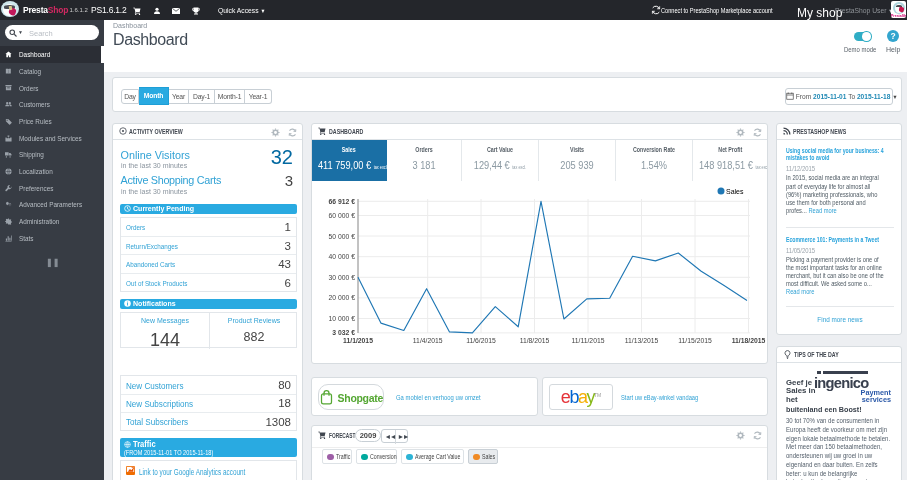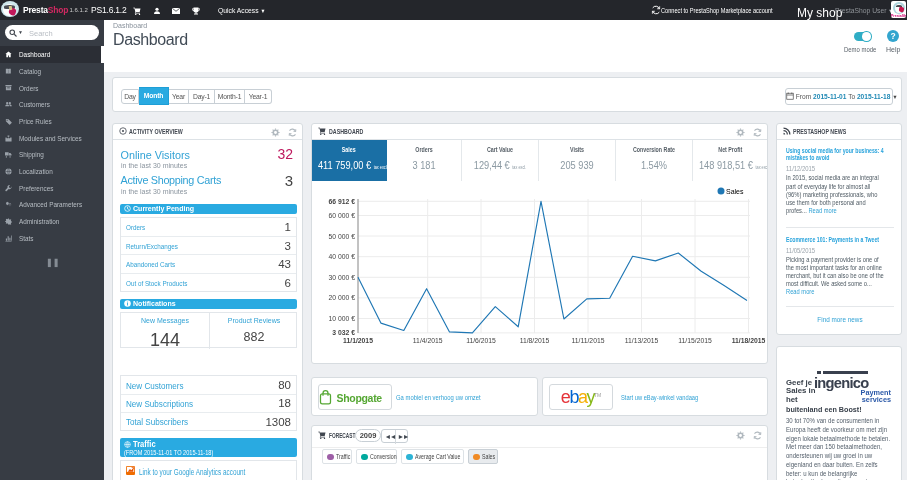--- a/index.html
+++ b/index.html
@@ -192,21 +192,21 @@
     <svg width="9" height="9" viewBox="0 0 16 16" fill="none" stroke="#b0b8be">
           <circle cx="8" cy="8" r="4" stroke-width="2.8"></circle>
           <path stroke-width="2" d="M8 .8v2.5M8 12.7v2.5M.8 8h2.5M12.7 8h2.5M2.9 2.9l1.8 1.8M11.3 11.3l1.8 1.8M13.1 2.9l-1.8 1.8M4.7 11.3l-1.8 1.8"></path>
         </svg>
     <svg style="margin-left:6px" width="9" height="9" viewBox="0 0 16 16" fill="none" stroke="#b0b8be" stroke-width="2">
           <path d="M13.5 6.5A6 6 0 002.7 4.6M2.5 9.5a6 6 0 0010.8 1.9"></path>
           <path d="M13.8 2v4h-4M2.2 14v-4h4" stroke-width="1.6"></path>
         </svg>
   </div>
   <div class="abs link" style="left:7.5px;top:25px;font-size:10.8px;letter-spacing:0">Online Visitors</div>
-  <div class="abs" style="right:9px;top:22px;font-size:14px;color:#be185d">32</div>
+  <div class="abs" style="right:9px;top:22px;font-size:20px;color:#0369a1">32</div>
   <div class="abs" style="left:8px;top:38px;font-size:7px;color:#8a949e">in the last 30 minutes</div>
   <div class="abs link" style="left:7.5px;top:50px;font-size:10.8px;letter-spacing:-.3px">Active Shopping Carts</div>
   <div class="abs" style="right:9px;top:48px;font-size:15px;color:#444">3</div>
   <div class="abs" style="left:8px;top:64px;font-size:7px;color:#8a949e">in the last 30 minutes</div>
 
   <div class="bluebar" style="left:7px;top:80px;width:177px;height:10px;font-size:8px;font-weight:bold;line-height:10px;padding-left:4px"><svg style="vertical-align:-1px;margin-right:2px" width="7" height="7" viewBox="0 0 16 16" fill="none" stroke="#fff" stroke-width="1.8">
           <circle cx="8" cy="8" r="6.5"></circle>
           <path d="M8 4v4.5l3 1.5"></path>
         </svg><span style="display:inline-block;transform:scaleX(.88);transform-origin:0 50%">Currently Pending</span></div>
   <div class="abs" style="left:7px;top:93px;width:177px;height:75px;border:1px solid #e2e6ea">
@@ -360,21 +360,21 @@
         <text x="414" y="13" font-size="7" fill="#000">Sales</text>
       </svg>
 </div>
 <style>
 .kpi{height:41px;border-right:1px solid #e4e8eb;text-align:center}
 .kl{font-size:6.8px;color:#555e66;margin-top:6px;font-weight:bold;transform:scaleX(.78);transform-origin:50% 50%}
 .kv{font-size:11px;color:#8b99a2;margin-top:6px;white-space:nowrap;transform:scaleX(.84);transform-origin:50% 50%}
 </style>
 
 <div class="panel" style="left:311px;top:377px;width:227px;height:39px">
-  <div class="abs" style="left:6px;top:6px;width:74px;height:26px;border:1px solid #d4d9dd;border-radius:3px;text-align:left;line-height:24px">
+  <div class="abs" style="left:6px;top:6px;width:66px;height:26px;border:1px solid #d4d9dd;border-radius:10px;text-align:right;line-height:24px">
     <svg style="vertical-align:-3px" width="13" height="15" viewBox="0 0 20 24" fill="none" stroke="#55a733" stroke-width="2">
           <rect x="2" y="6" width="16" height="16" rx="3"></rect>
           <path d="M6 9V5a4 4 0 018 0v4"></path>
         </svg>
     <span style="font-size:10.5px;color:#55a733;font-weight:bold;letter-spacing:-.3px">Shopgate</span>
   </div>
   <div class="abs link" style="left:84px;top:16px;font-size:7px;transform:scaleX(.84);transform-origin:0 0;white-space:nowrap">Ga mobiel en verhoog uw omzet</div>
 </div>
 
 <div class="panel" style="left:542px;top:377px;width:226px;height:39px">
@@ -437,20 +437,24 @@
   <div class="abs link" style="left:0;top:191px;width:126px;text-align:center;font-size:7.5px;transform:scaleX(.85)">Find more news</div>
 </div>
 <style>
 .nit{position:absolute;left:9px;width:134px;transform:scaleX(.8);transform-origin:0 0;white-space:nowrap}
 .nt{font-size:7.4px;font-weight:bold;color:#28a3dc;line-height:7.7px;transform:scaleX(.875);transform-origin:0 0}
 .nd{font-size:7.4px;color:#9aa3ab;line-height:8px}
 .nb{font-size:7.2px;color:#4e5a63;line-height:8.15px;margin-top:1px}
 </style>
 
 <div class="panel" style="left:776px;top:346px;width:126px;height:147px;overflow:hidden">
+  <div class="phead"><svg style="vertical-align:-2px;margin-right:2px" width="9" height="9" viewBox="0 0 16 16" fill="none" stroke="#414750" stroke-width="1.5">
+          <path d="M8 1a4.5 4.5 0 012.5 8.2c-.6.5-.9 1-.9 1.8H6.4c0-.8-.3-1.3-.9-1.8A4.5 4.5 0 018 1z"></path>
+          <path d="M6.5 13h3M7 15h2"></path>
+        </svg><span class="phx">TIPS OF THE DAY</span></div>
   <div class="abs" style="left:37px;top:22.5px;width:81px">
     <div style="position:relative;height:4px">
       <div style="position:absolute;left:3px;top:1px;width:3.5px;height:3.5px;background:#39404e"></div>
       <div style="position:absolute;left:9px;top:1.4px;width:41px;height:2.8px;background:#39404e"></div>
       <div style="position:absolute;left:50px;top:1px;width:3.5px;height:3.5px;background:#39404e"></div>
     </div>
     <div style="font-size:15.5px;font-weight:bold;color:#39404e;letter-spacing:-.8px;line-height:13px;margin-top:2.5px;text-align:left;transform:scaleX(.95);transform-origin:0 50%">ingenico</div>
     <div style="font-size:7.3px;font-weight:bold;color:#2b59a8;line-height:6.5px;text-align:right;padding-right:4px;margin-top:1px">Payment<br>services</div>
   </div>
   <div class="abs" style="left:9px;top:31.5px;font-size:7.8px;font-weight:bold;color:#39414b;line-height:8.6px">Geef je<br>Sales in<br>het</div>

